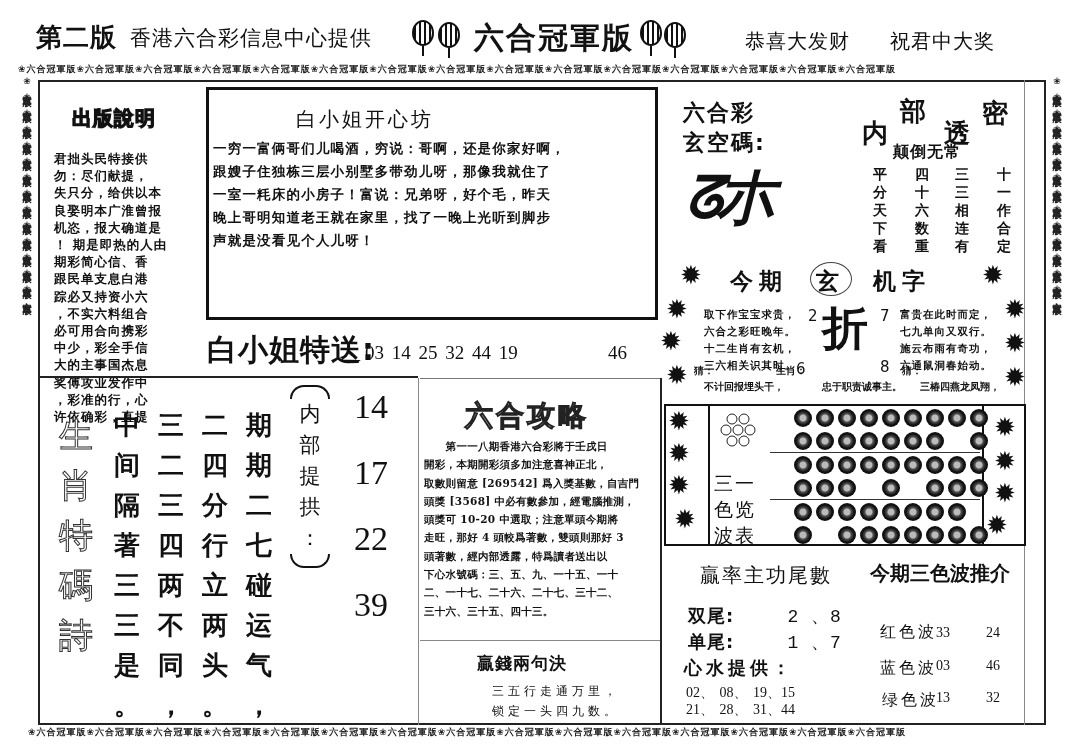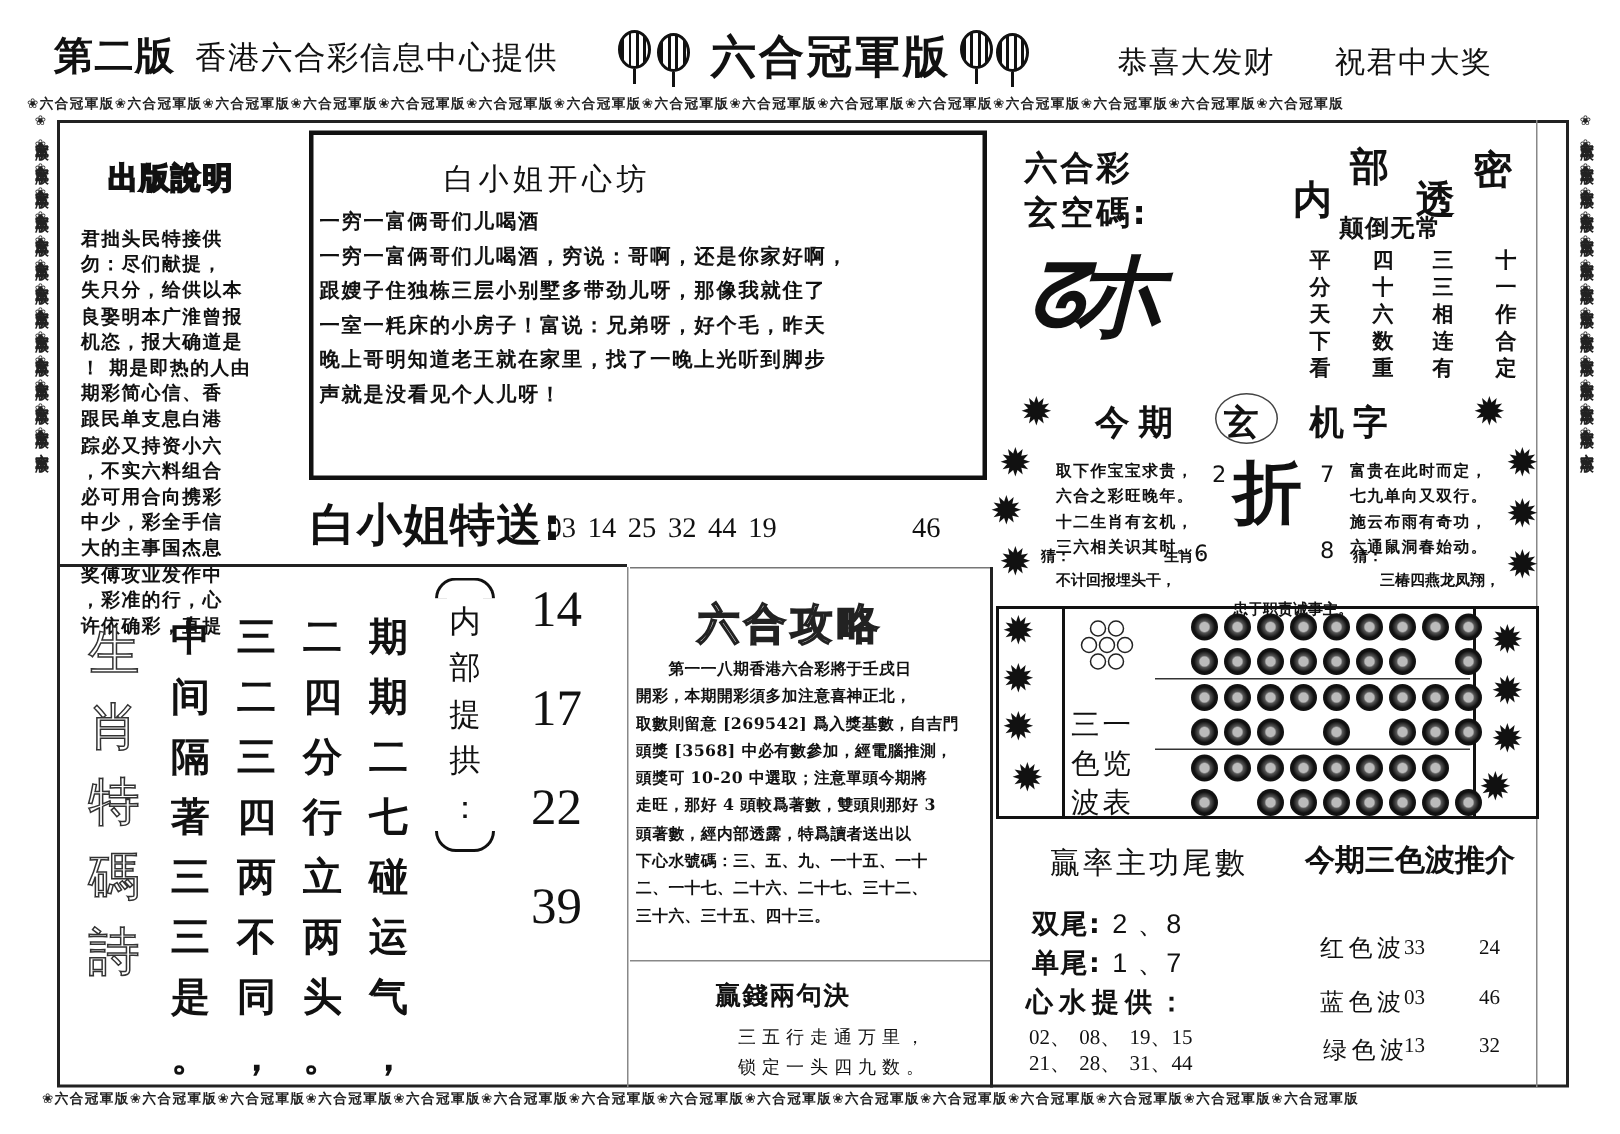--- a/index.html
+++ b/index.html
@@ -88,21 +88,21 @@
     .wave-grid { left: 770px; top: 406px; width: 210px; }
     .wave-band { border-bottom: 1.5px solid #333; }
     .wave-band:last-child { border-bottom: none; }
     .wave-row { display: flex; height: 23px; align-items: center; gap: 4px; padding-left: 24px; }
     .ball { width: 18px; height: 18px; border-radius: 50%; background: radial-gradient(circle at 50% 50%, #bbb 0 3px, #555 4px, #111 7px); flex: none; }
     .ball.empty { background: none; }
 
     
     .tail-title { left: 700px; top: 562px; font-size: 20px; font-family: "DejaVu Serif", serif; letter-spacing: 2px; }
     .tail-row { font-family: "DejaVu Sans", sans-serif; font-weight: bold; font-size: 18px; letter-spacing: 1px; }
-    .tail-num { font-family: Liberation Sans, sans-serif; font-weight: normal; font-size: 18px; }
+    .tail-num { font-family: Liberation Mono, monospace; font-weight: normal; font-size: 18px; margin-left: 46px; }
     .heart-nums { left: 686px; top: 684px; font-family: "Liberation Serif", serif; font-size: 14px; line-height: 17px; word-spacing: 2px; }
 
     
     .tcw-title { left: 870px; top: 560px; font-family: "DejaVu Sans", sans-serif; font-weight: bold; font-size: 20px; letter-spacing: 0px; }
     .tcw-row { font-family: "DejaVu Serif", serif; font-size: 16px; letter-spacing: 3px; margin-left: 22px; }
     .tcw-n { font-family: "Liberation Serif", serif; font-size: 14px; }
   </style>
 </head>
 <body>
 
@@ -139,21 +139,20 @@
   <div>  中少，彩全手信</div>
   <div>  大的主事国杰息</div>
   <div>  奖傅攻业发作中</div>
   <div>  ，彩准的行，心</div>
   <div>  许依确彩，直提</div>
 </div>
 
 <div class="abs story-box"></div>
 <div class="abs story-title">白小姐开心坊</div>
 <div class="abs story-body">
-  <div>一穷一富俩哥们儿喝酒</div>
   <div>一穷一富俩哥们儿喝酒，穷说：哥啊，还是你家好啊，</div>
   <div>跟嫂子住独栋三层小别墅多带劲儿呀，那像我就住了</div>
   <div>一室一粍床的小房子！富说：兄弟呀，好个毛，昨天</div>
   <div>晚上哥明知道老王就在家里，找了一晚上光听到脚步</div>
   <div>声就是没看见个人儿呀！</div>
 </div>
 
 <div class="abs special-label">白小姐特送:</div>
 <div class="abs special-nums">03  14  25  32  44  19</div>
 <div class="abs special-last">46</div>
@@ -320,21 +319,21 @@
 </div>
 <div class="abs xj-big">折</div>
 <div class="abs xj-num" style="left:808px;top:307px;">2</div>
 <div class="abs xj-num" style="left:880px;top:307px;">7</div>
 <div class="abs xj-num" style="left:796px;top:360px;">6</div>
 <div class="abs xj-num" style="left:880px;top:358px;">8</div>
 <div class="abs xj-small" style="left:694px;top:364px;">猜：</div>
 <div class="abs xj-small" style="left:776px;top:364px;">生肖：</div>
 <div class="abs xj-small" style="left:902px;top:364px;">猜：</div>
 <div class="abs xj-small" style="left:704px;top:380px;">不计回报埋头干，</div>
-<div class="abs xj-small" style="left:822px;top:380px;margin-top:19px;">忠于职责诚事主。</div>
+<div class="abs xj-small" style="left:822px;top:380px;">忠于职责诚事主。</div>
 <div class="abs xj-small" style="left:920px;top:380px;">三椿四燕龙凤翔，</div>
 
 <div class="abs wave-box"></div>
 <div class="abs wave-inner"></div>
 <div class="abs star" style="left:668px;top:408px;">✹</div>
 <div class="abs star" style="left:668px;top:440px;">✹</div>
 <div class="abs star" style="left:668px;top:472px;">✹</div>
 <div class="abs star" style="left:674px;top:506px;">✹</div>
 <div class="abs star" style="left:994px;top:414px;">✹</div>
 <div class="abs star" style="left:994px;top:448px;">✹</div>

